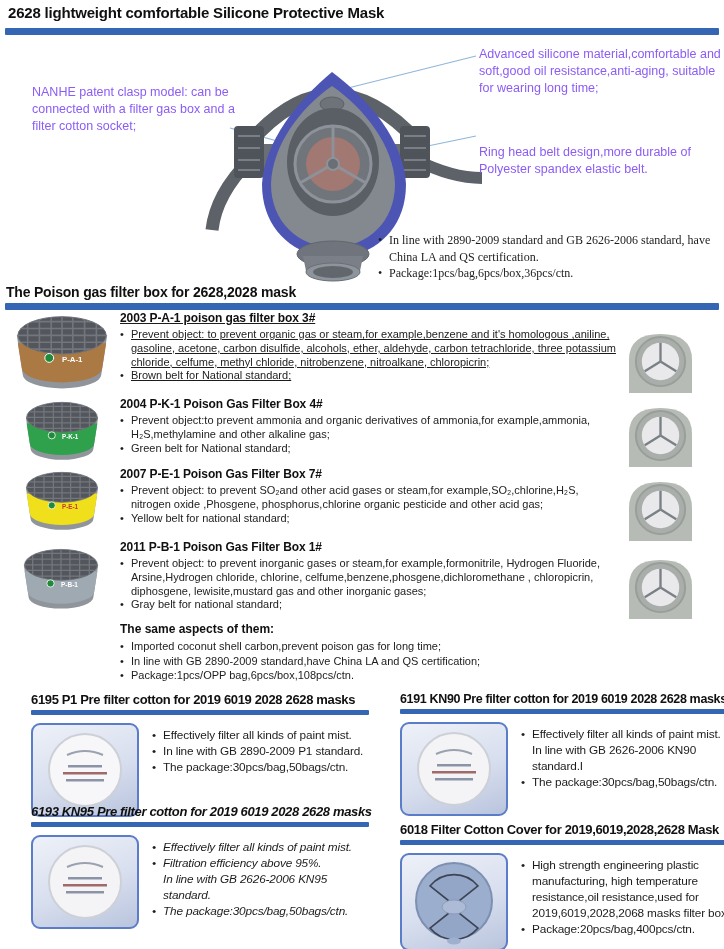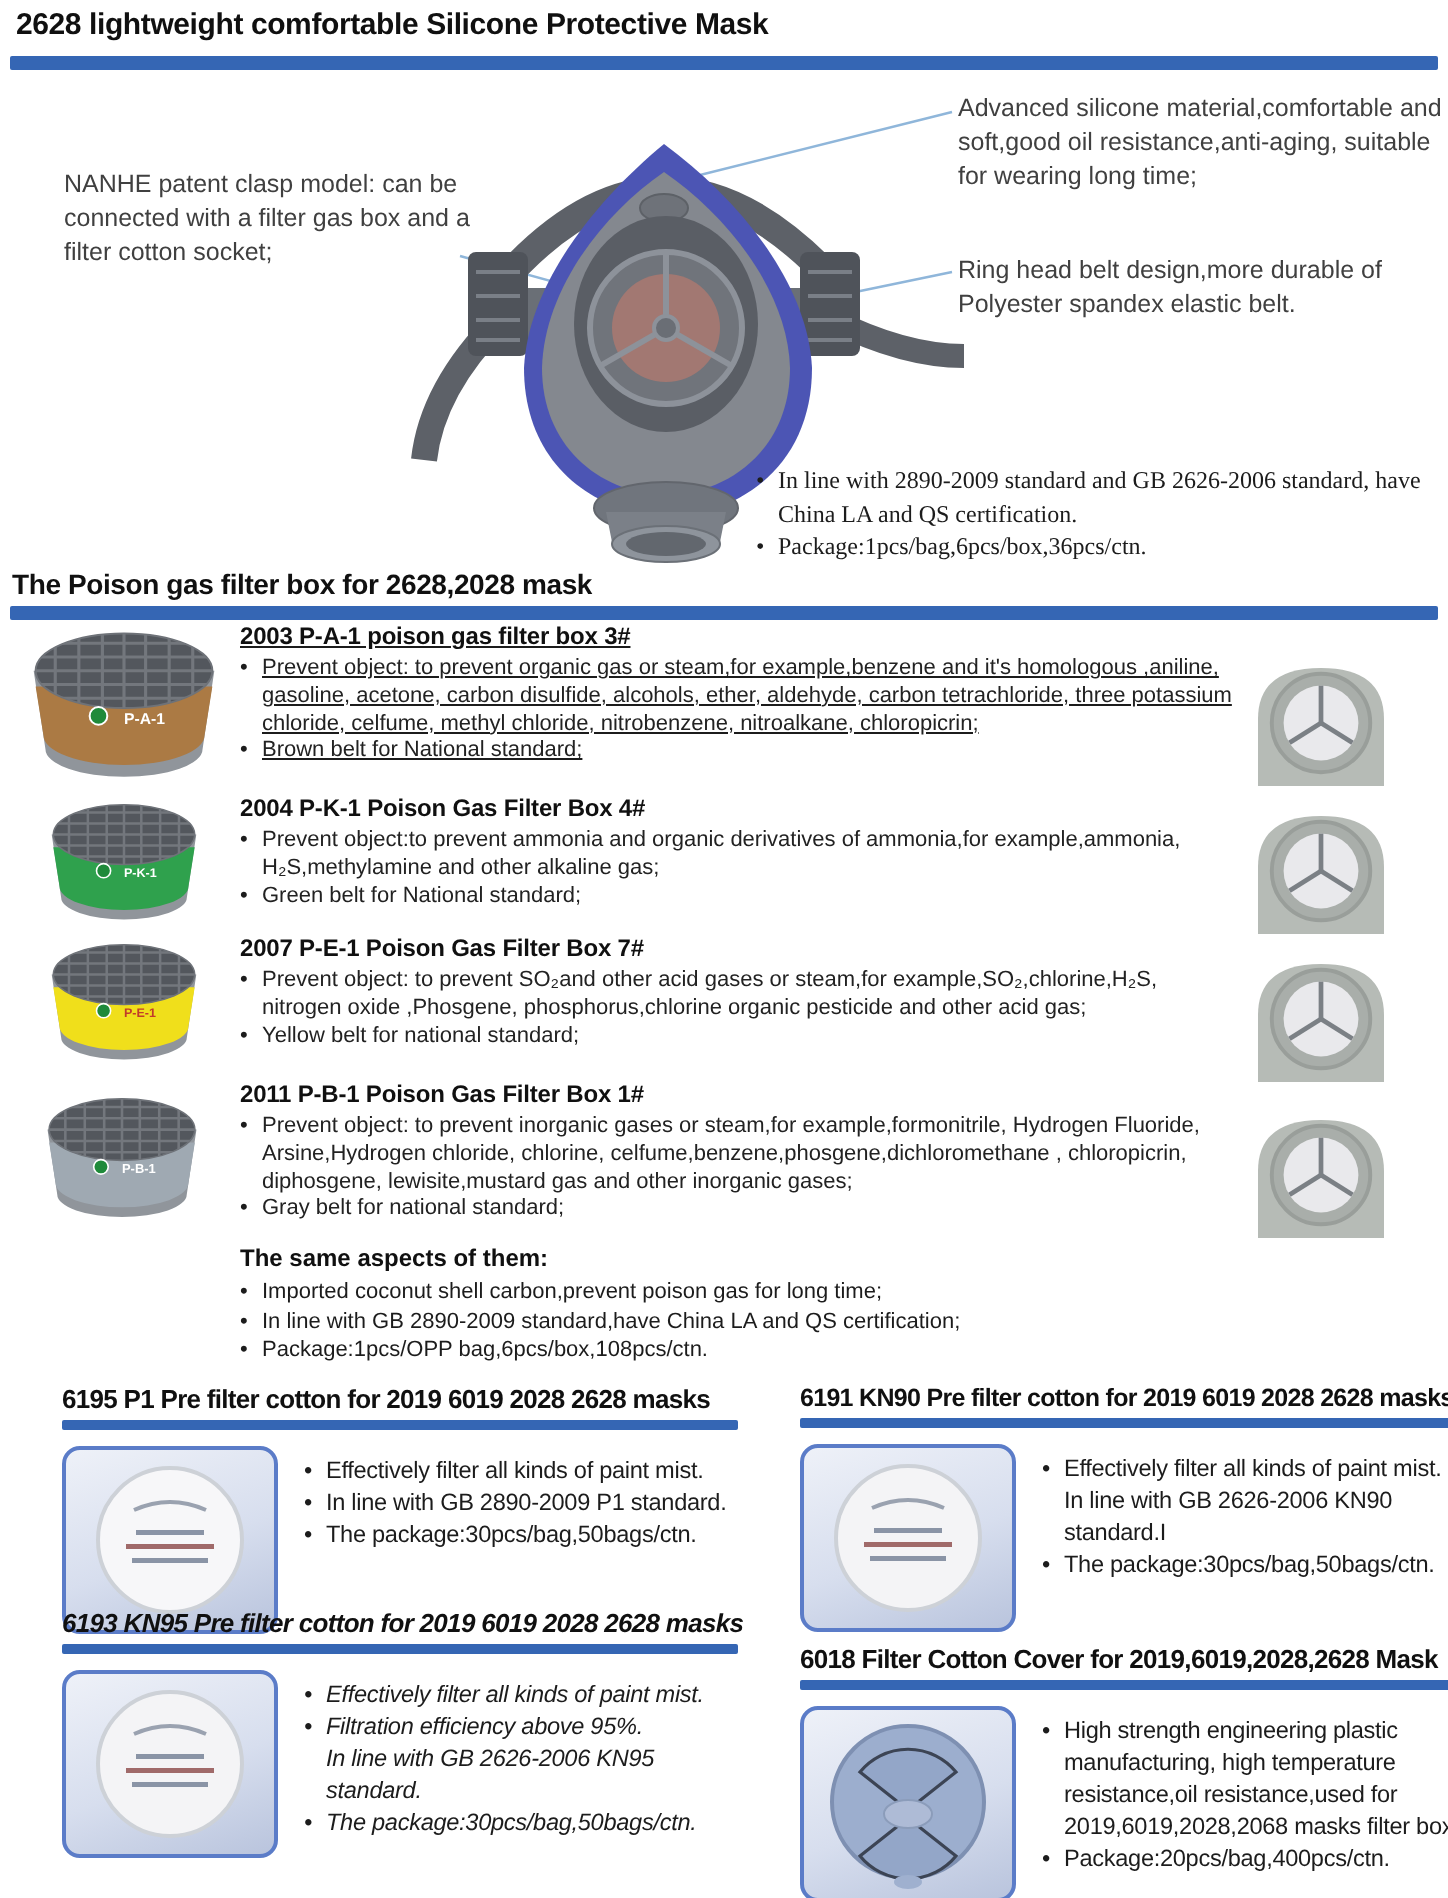--- a/index.html
+++ b/index.html
@@ -3,21 +3,21 @@
 <meta charset="utf-8">
 <style>
   html,body{margin:0;padding:0;background:#ffffff;}
   #page{position:relative;width:724px;height:949px;background:#fff;overflow:hidden;
         font-family:"Liberation Sans", sans-serif;color:#1c1c1c;}
   .abs{position:absolute;}
   h1,h2,h3{margin:0;font-weight:bold;color:#101010;}
   h1{font-size:15px;letter-spacing:-0.2px;}
   h2{font-size:14px;letter-spacing:-0.2px;}
   .bar{position:absolute;height:7px;border-radius:1px;}
-  .note{font-size:12.5px;line-height:17px;color:#404040;}
+  .note{font-size:12.5px;line-height:17px;color:#8b5cf6;}
   ul{margin:0;padding:0;list-style:none;}
   li{position:relative;padding-left:11px;}
   li::before{content:"\2022";position:absolute;left:0;top:0;color:#1c1c1c;}
   li.cont::before{content:none;}
   .cert-list li{font-size:12px;line-height:16.5px;}
   .prod-title{font-size:12px;margin-bottom:3px;letter-spacing:-0.1px;}
   .prod-list li{font-size:11px;line-height:13.8px;color:#222;}
   .aspects-title{font-size:12px;margin-bottom:3px;}
   .aspects-list li{font-size:11px;line-height:14.5px;}
   .mini{position:absolute;padding-left:24px;}
@@ -91,21 +91,21 @@
       <g>
         <ellipse cx="333" cy="218" rx="36" ry="13" fill="#70757d" stroke="#62666d"></ellipse>
         <path d="M303,220 L306,235 A27,10 0 0 0 360,235 L363,220 Z" fill="#7b8088"></path>
         <ellipse cx="333" cy="236" rx="27" ry="9" fill="#8e949c" stroke="#6b7077"></ellipse>
         <ellipse cx="333" cy="236" rx="20" ry="6" fill="#62676e"></ellipse>
       </g>
     </svg>
 
     <div class="abs note" style="left:32px;top:48px;width:205px;">NANHE patent clasp model: can be connected with a filter gas box and a filter cotton socket;</div>
     <div class="abs note" style="left:479px;top:10px;width:242px;">Advanced silicone material,comfortable and soft,good oil resistance,anti-aging, suitable for wearing long time;</div>
-    <div class="abs note" style="left:479px;top:91px;width:230px;">Ring head belt design,more durable of Polyester spandex elastic belt.</div>
+    <div class="abs note" style="left:479px;top:108px;width:230px;">Ring head belt design,more durable of Polyester spandex elastic belt.</div>
 
     <ul class="abs cert-list" style="left:378px;top:196px;width:346px;font-family:Liberation Serif, serif;">
       <li>In line with 2890-2009 standard and GB 2626-2006 standard, have China LA and QS certification.</li>
       <li>Package:1pcs/bag,6pcs/box,36pcs/ctn.</li>
     </ul>
   </div>
 
   <h2 class="abs" style="left:6px;top:284px;">The Poison gas filter box for 2628,2028 mask</h2>
   <div class="bar" style="left: 5px; top: 303px; width: 714px; background-color: rgb(53, 102, 180);"></div>
 

